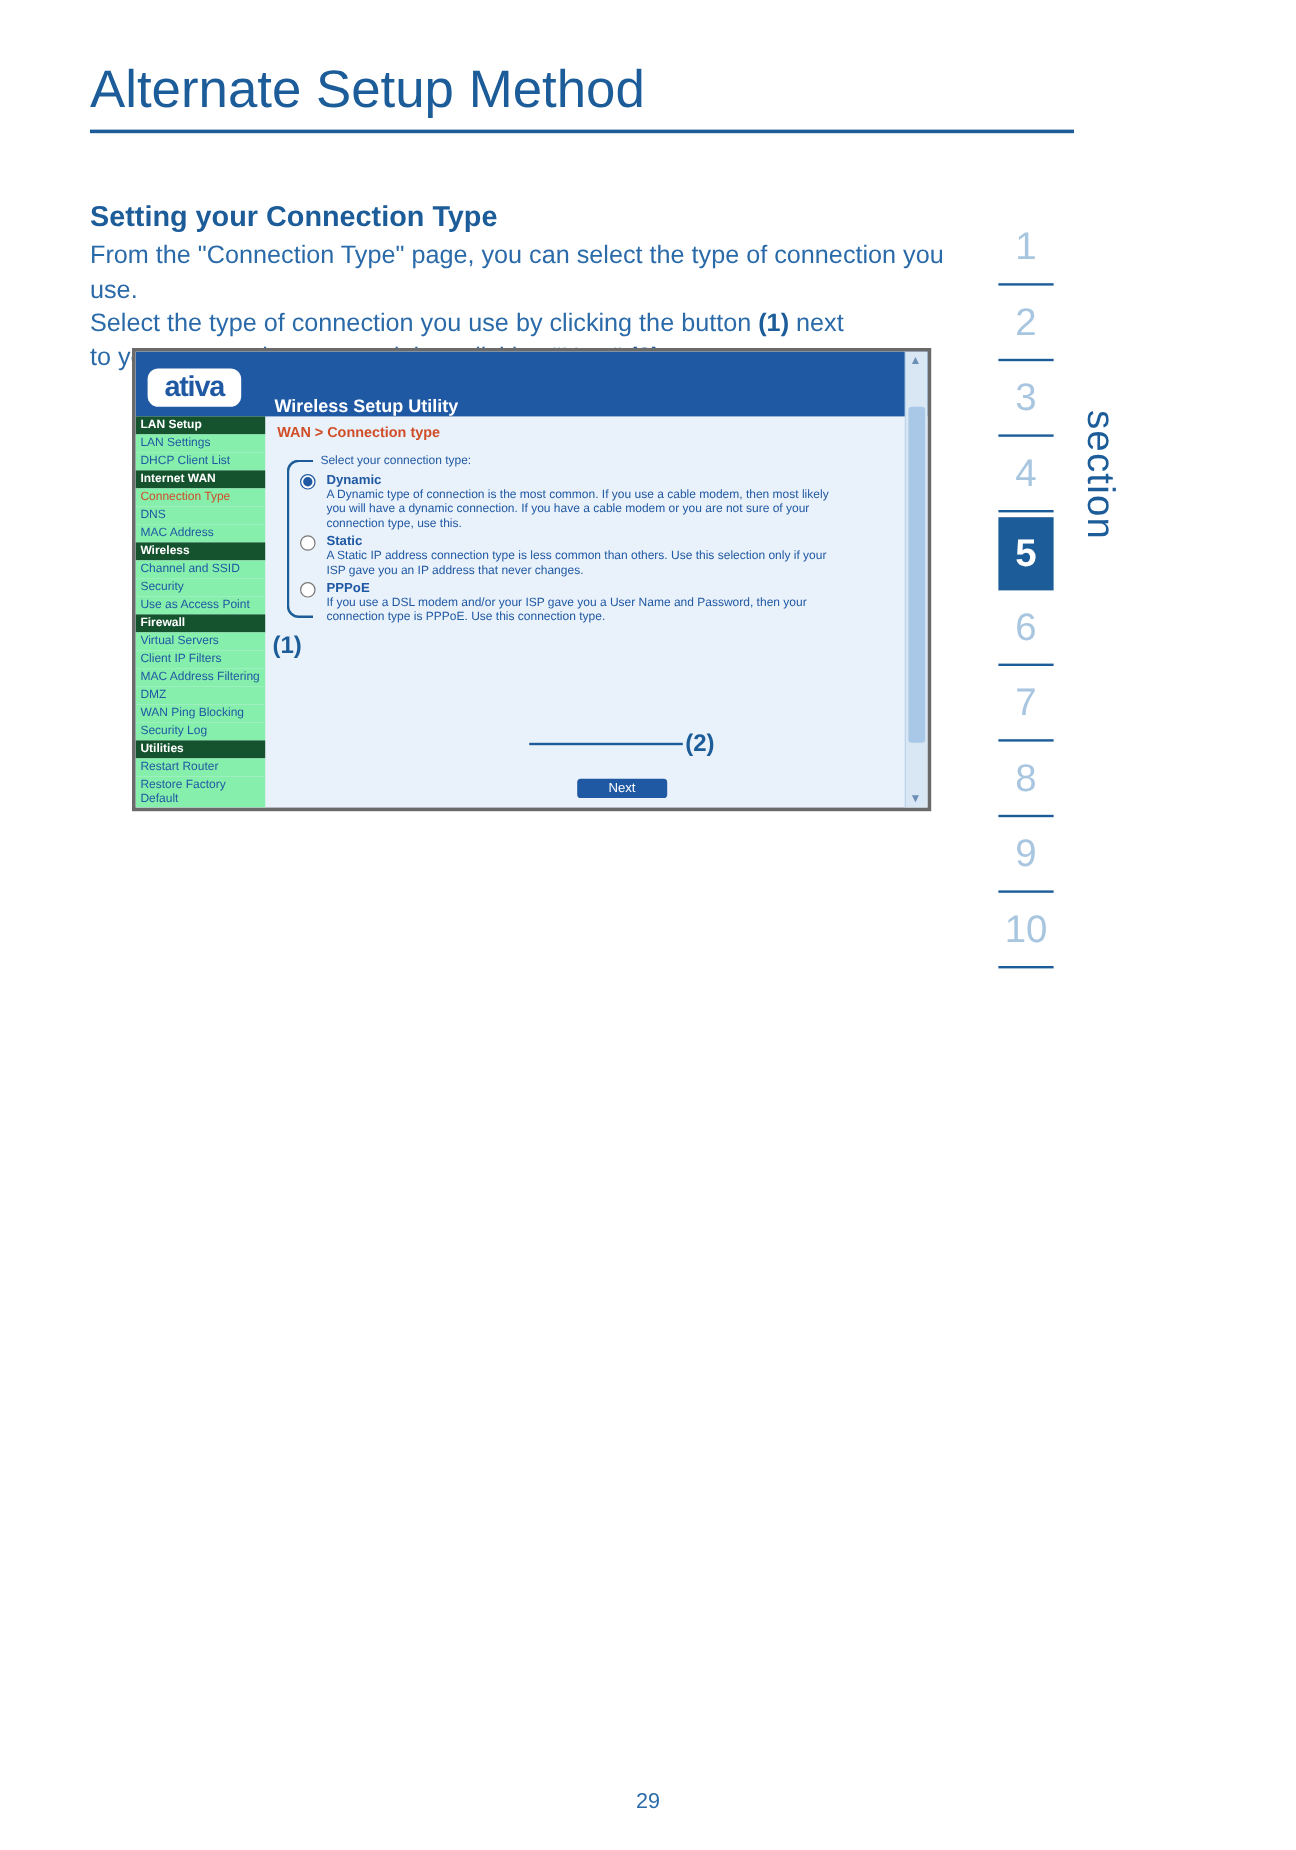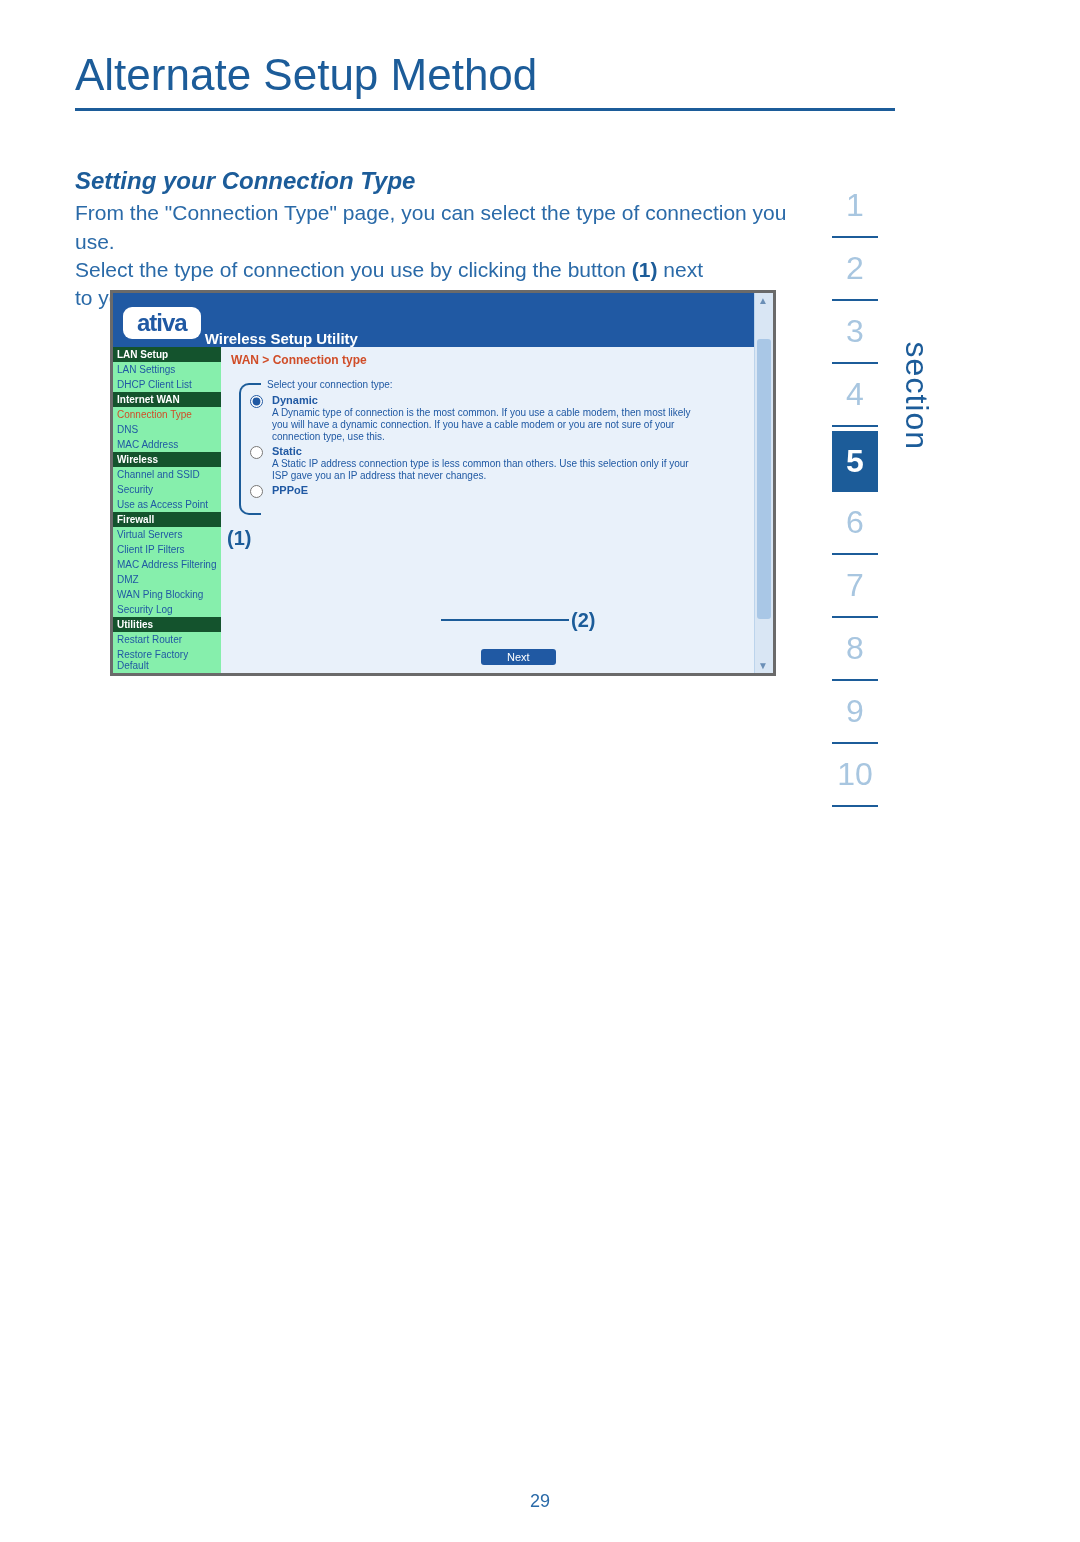--- a/index.html
+++ b/index.html
@@ -69,21 +69,20 @@
     left: 75px;
     width: 720px;
     font-size: 21px;
     line-height: 1.35;
   }
   .content .subhead {
     color: #1c5c99;
     font-size: 24px;
     font-weight: 700;
     margin-bottom: 2px;
-    font-style: italic;
   }
   .content p { margin: 0; color: #2a6aa8;}
   .content .bold { font-weight: 700; color: #1c5c99;}
   .screenshot-wrap {
     position: absolute;
     top: 290px;
     left: 110px;
     width: 660px;
     height: 380px;
     border: 3px solid #6a6a6a;
@@ -116,21 +115,21 @@
     margin: 8px 0 8px 10px;
     background: #fff;
     border-radius: 9px;
     padding: 2px 14px;
     color: #2059a3;
     font-size: 24px;
     font-weight: 700;
     letter-spacing: -1px;
   }
   .app-title {
-    color:#fff; font-size:15px; font-weight:700; margin-left:4px;
+    color:#fff; font-size:15px; font-weight:700; margin-left:28px;
   }
   .toolbar-strip {
     height:18px;
     background:#2059a3;
     color:#ffffff;
     font-size:10px;
     text-align:right;
     padding-right:22px;
     line-height:18px;
   }
@@ -276,20 +275,21 @@
               <input type="radio" name="ctype" style="">
               <div class="opt-body">
                 <div class="opt-label">Static</div>
                 <div class="opt-desc">A Static IP address connection type is less common than others. Use this selection only if your ISP gave you an IP address that never changes.</div>
               </div>
             </div>
             <div class="opt-row">
               <input type="radio" name="ctype" style="">
               <div class="opt-body">
                 <div class="opt-label">PPPoE</div>
+                <div class="opt-desc">If you use a DSL modem and/or your ISP gave you a User Name and Password, then your connection type is PPPoE. Use this connection type.</div>
               </div>
             </div>
           </div>
         <div class="annot" style="left:6px; top:180px;">(1)</div>
         <div class="annot" style="left:350px; top:262px;">(2)</div>
         <div class="annot-line" style="left:220px; top:272px; width:128px;"></div>
         <button class="next-btn">Next</button>
       </div>
     </div>
     <div class="scrollbar-right">

